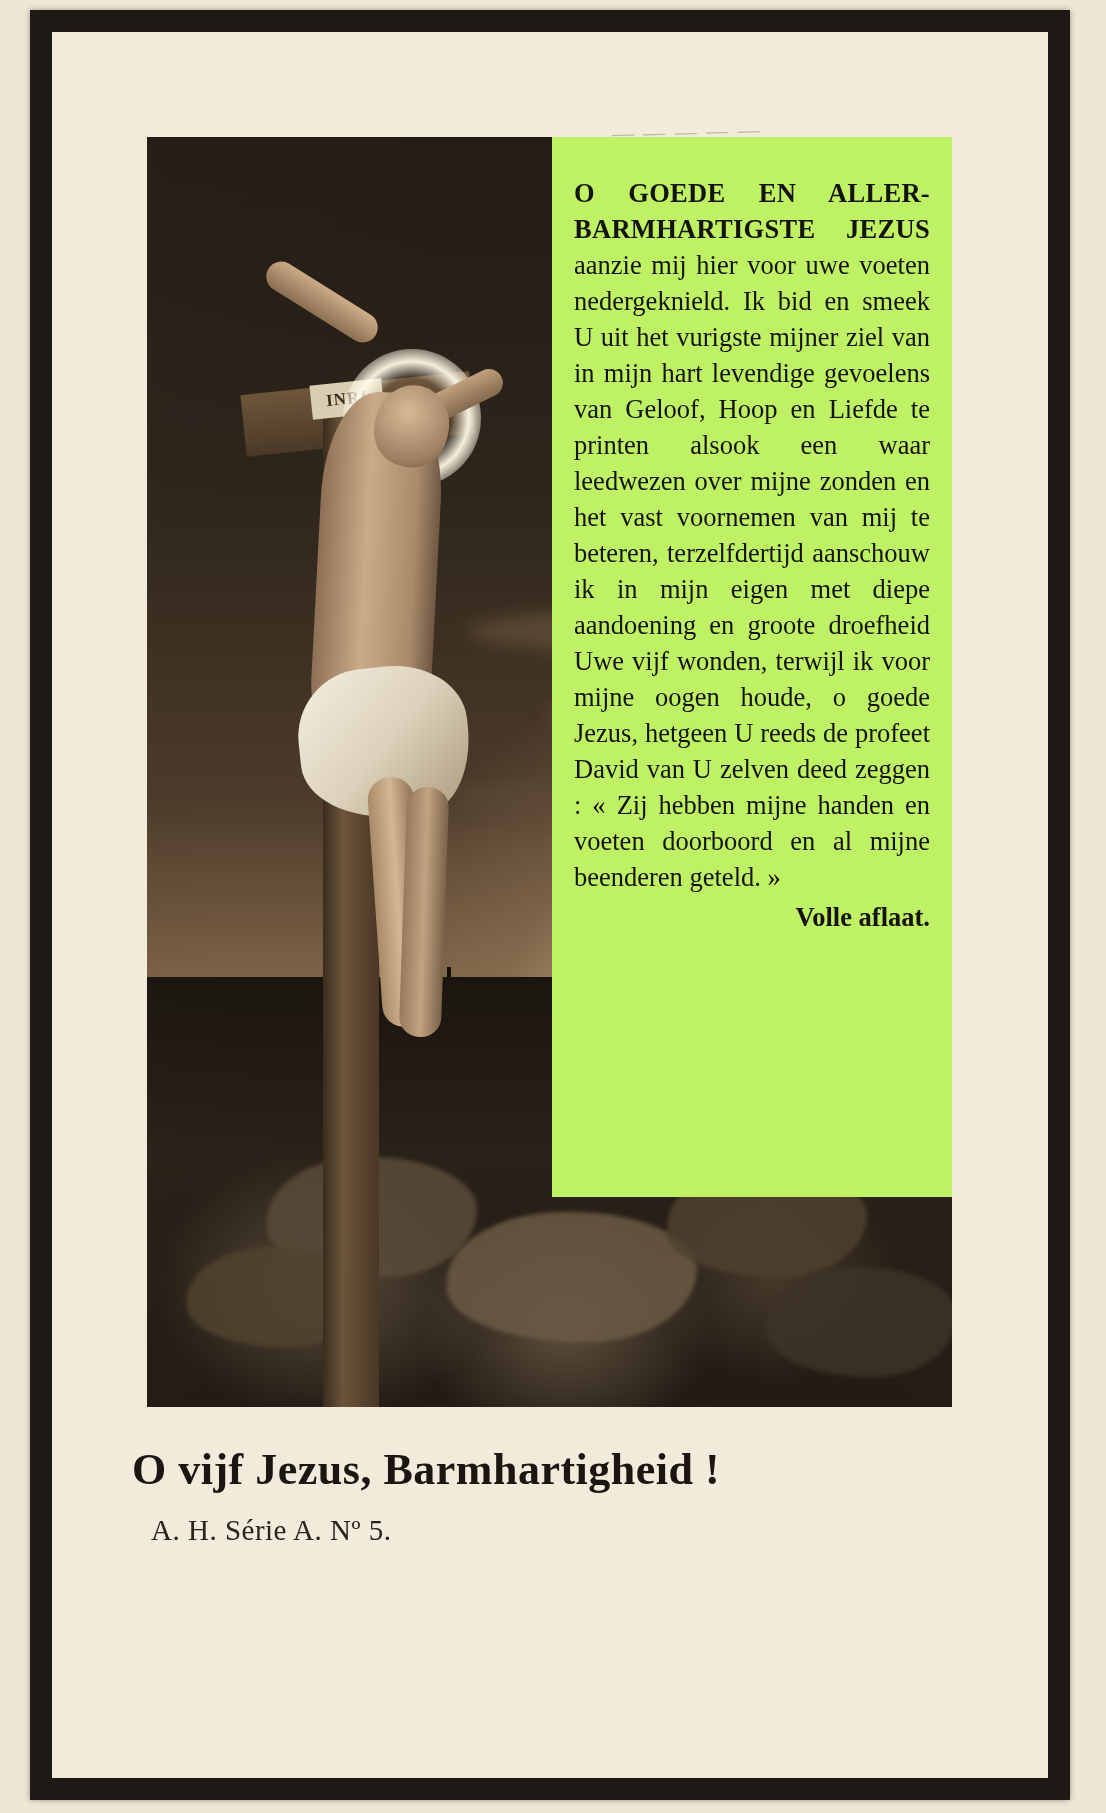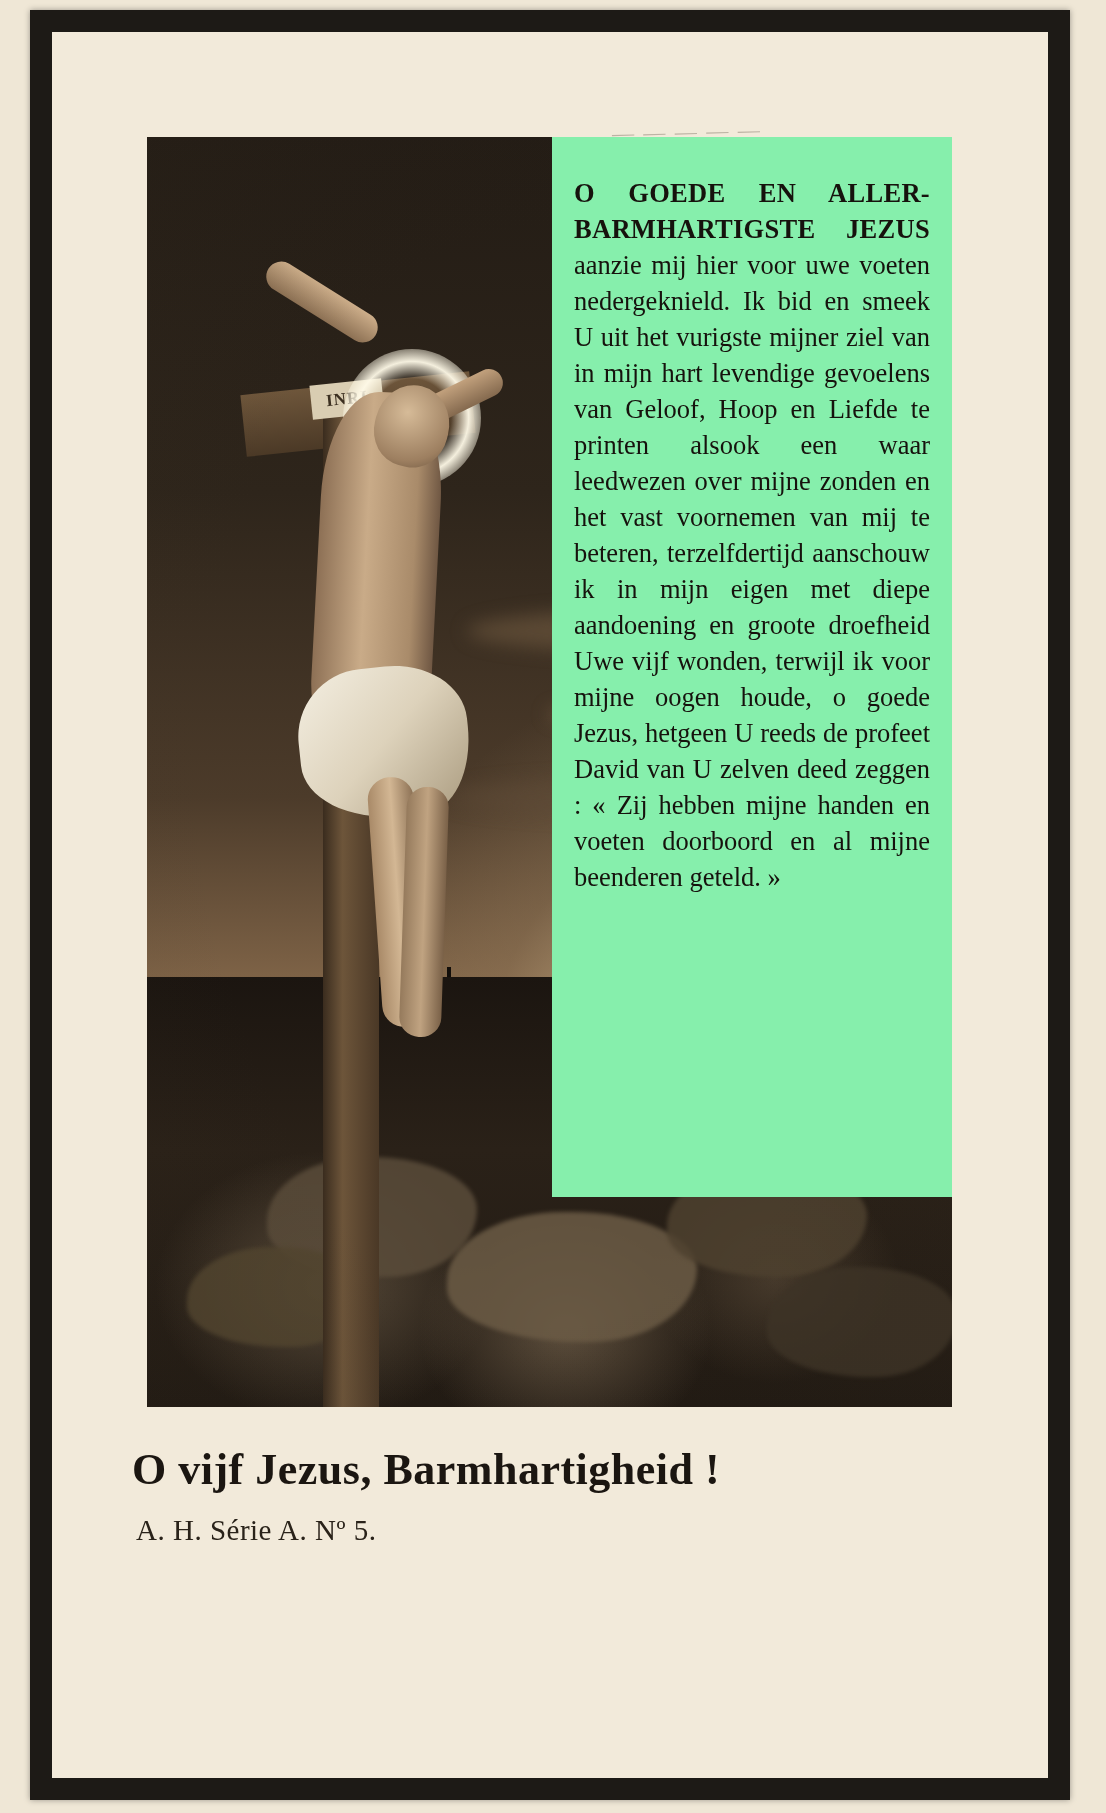--- a/index.html
+++ b/index.html
@@ -216,21 +216,21 @@
     transform: rotate(2deg);
   }
 
   
   .text-panel {
     position: absolute;
     left: 500px;
     top: 105px;
     width: 400px;
     height: 1060px;
-    background: #86efac;
+    background: #bef264;
     padding: 38px 22px 18px 22px;
     box-sizing: border-box;
   }
   .prayer {
     margin: 0;
     font-family: "Liberation Serif", serif;
     font-size: 26.5px;
     line-height: 36px;
     color: #16120d;
     text-align: justify;
@@ -259,21 +259,21 @@
     width: 880px;
     font-family: "Liberation Serif", serif;
     font-weight: bold;
     font-size: 44px;
     letter-spacing: 0.5px;
     color: #1b1611;
     white-space: nowrap;
   }
   .series {
     position: absolute;
-    left: 84px;
+    left: 99px;
     top: 1482px;
     font-family: "Liberation Serif", serif;
     font-size: 29px;
     color: #2a231a;
     letter-spacing: 0.5px;
   }
 
   
   .scribble {
     position: absolute;
@@ -336,20 +336,21 @@
         <div class="head"></div>
         <div class="loin"></div>
         <div class="leg-l"></div>
         <div class="leg-r"></div>
 
         <div class="vignette"></div>
       </div>
 
       <div class="text-panel">
         <p class="prayer"><span class="opening">O GOEDE EN ALLER-BARMHARTIGSTE JEZUS</span><span> aanzie mij hier voor uwe voeten nedergeknield. Ik bid en smeek U uit het vurigste mijner ziel van in mijn hart levendige gevoelens van Geloof, Hoop en Liefde te printen alsook een waar leedwezen over mijne zonden en het vast voornemen van mij te beteren, terzelfdertijd aanschouw ik in mijn eigen met diepe aandoening en groote droefheid Uwe vijf wonden, terwijl ik voor mijne oogen houde, o goede Jezus, hetgeen U reeds de profeet David van U zelven deed zeggen : « Zij hebben mijne handen en voeten doorboord en al mijne beenderen geteld. »</span></p>
+        <p class="indulgence">Volle aflaat.</p>
       </div>
 
       <div class="caption">O vijf Jezus, Barmhartigheid !</div>
       <div class="series">A. H. Série A. Nº 5.</div>
 
     </div>
   </div>
 
 </div>
 

